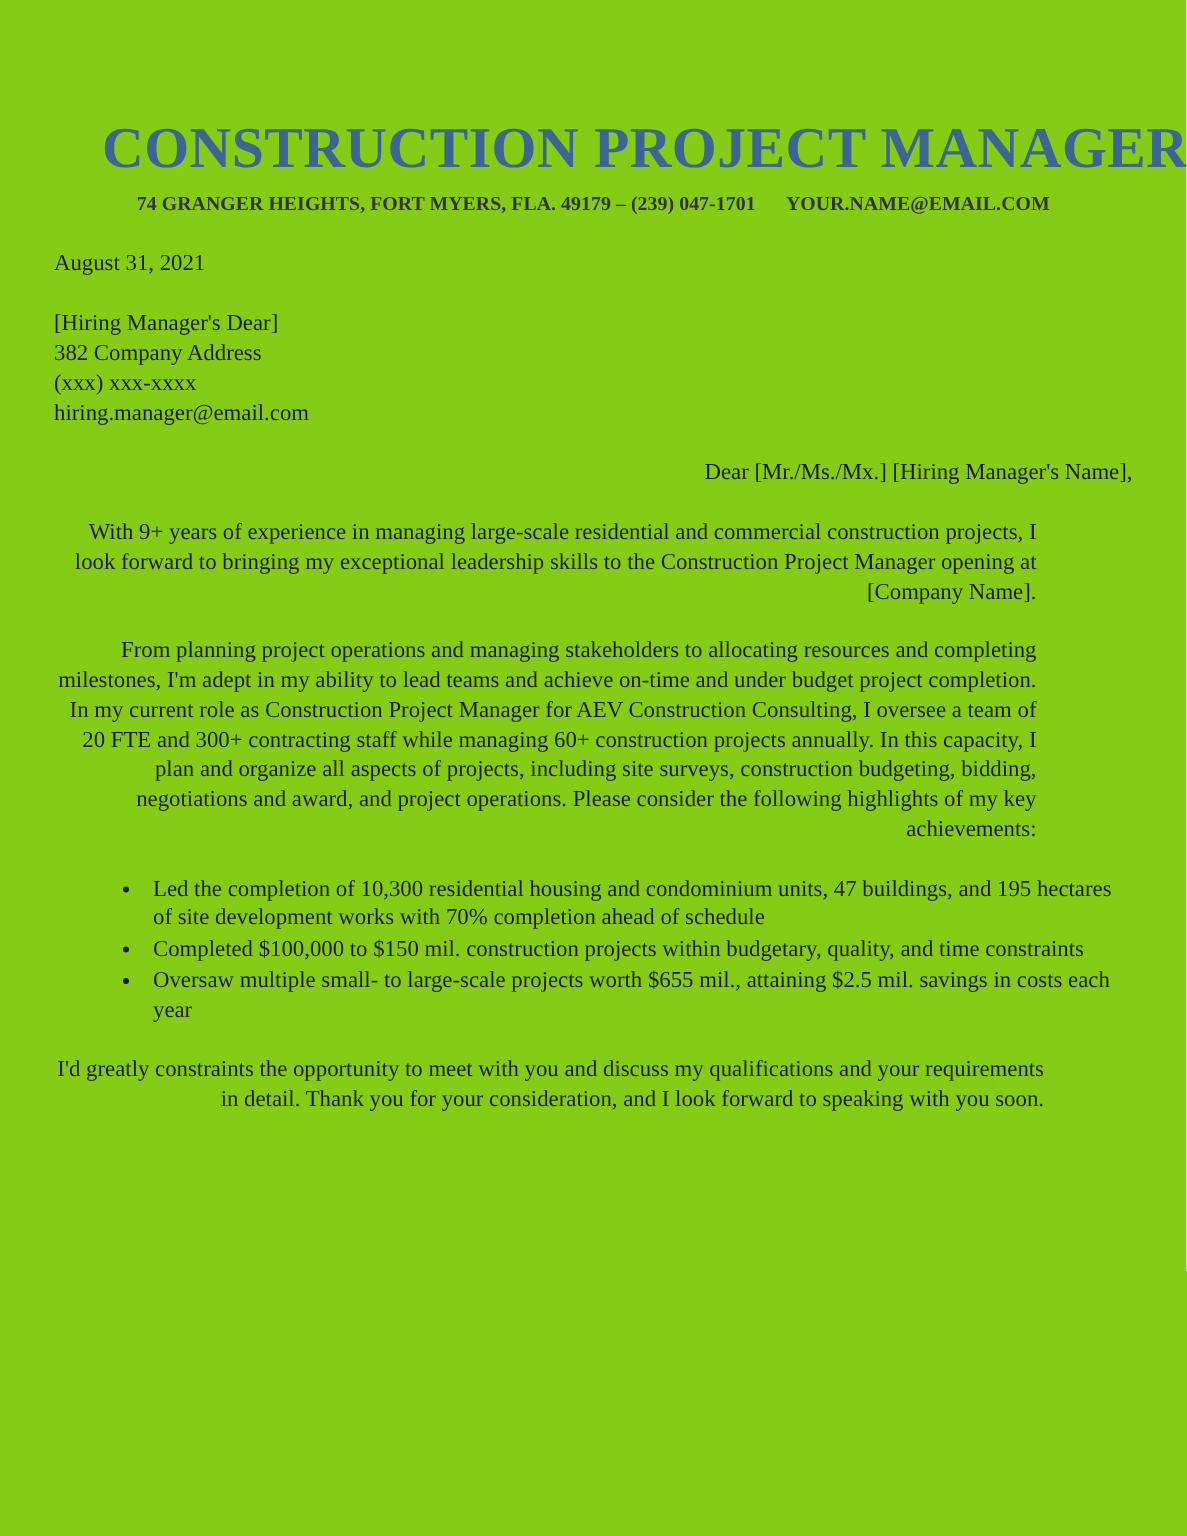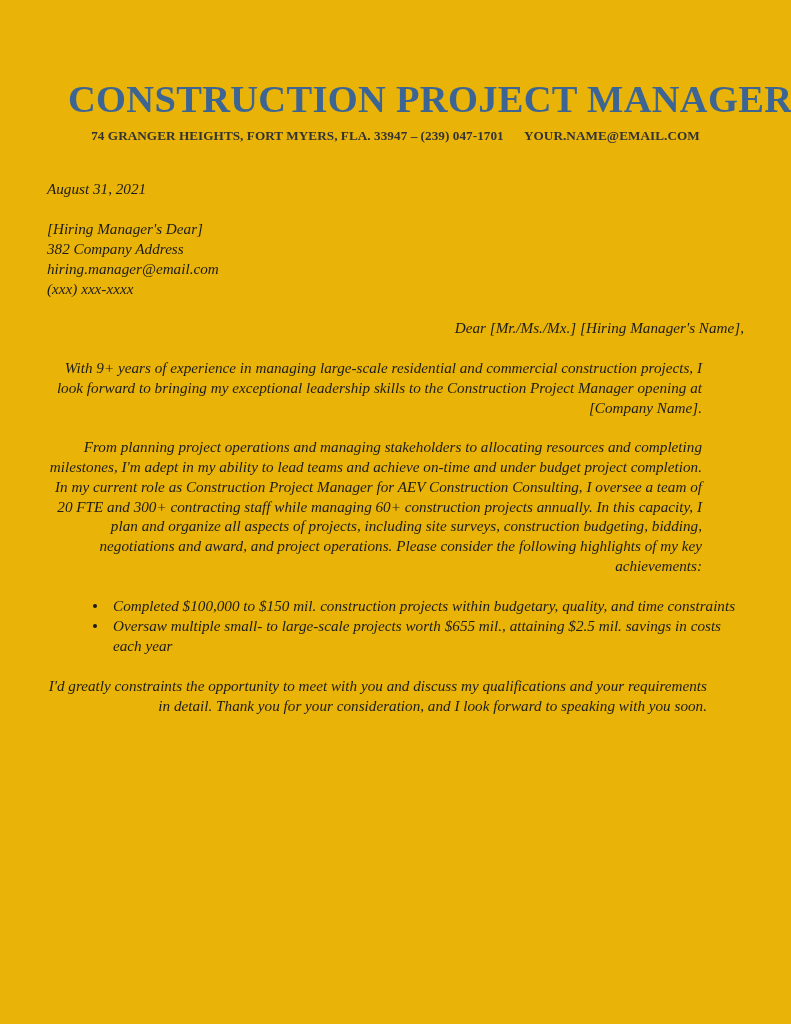--- a/index.html
+++ b/index.html
@@ -12,21 +12,21 @@
     width: 791px;
     height: 1024px;
     font-family: "Liberation Serif", "DejaVu Serif", serif;
     color: #1a1a1a;
     -webkit-font-smoothing: antialiased;
   }
   .page {
     position: relative;
     width: 791px;
     height: 1024px;
-    background: #eab308;
+    background: #84cc16;
     box-sizing: border-box;
     overflow: hidden;
   }
 
   
   .letter-header {
     padding: 80px 68px 0 68px;
     text-align: center;
   }
   .header-name {
@@ -47,26 +47,25 @@
     color: #333333;
     white-space: nowrap;
   }
   .header-contact .contact-sep {
     display: inline-block;
     width: 14px;
   }
 
   
   .letter-body {
-    padding: 0 47px;
-    margin-top: 35px;
+    padding: 0 36px;
+    margin-top: 22px;
     font-size: 15.2px;
     line-height: 1.30;
     color: #1c1c1c;
-    font-style: italic;
   }
   .letter-body p {
     margin: 0;
   }
   .date-line {
     margin-bottom: 21px !important;
   }
   .recipient-block {
     margin-bottom: 20px;
   }
@@ -119,44 +118,48 @@
   }
 </style>
 </head>
 <body>
 
 <div class="page">
 
   <header class="letter-header">
     <h1 class="header-name">CONSTRUCTION PROJECT MANAGER</h1>
     <p class="header-contact">
-      <span>74 GRANGER HEIGHTS, FORT MYERS, FLA. 33947 – (239) 047-1701</span>
+      <span>74 GRANGER HEIGHTS, FORT MYERS, FLA. 49179 – (239) 047-1701</span>
       <span class="contact-sep"></span>
       <span>YOUR.NAME@EMAIL.COM</span>
     </p>
   </header>
 
   <main class="letter-body">
 
     <p class="date-line">August 31, 2021</p>
 
     <div class="recipient-block">
       <div>[Hiring Manager's Dear]</div>
       <div>382 Company Address</div>
+      <div>(xxx) xxx-xxxx</div>
       <div>hiring.manager@email.com</div>
-      <div>(xxx) xxx-xxxx</div>
     </div>
 
     <p class="para salutation">Dear [Mr./Ms./Mx.] [Hiring Manager's Name],</p>
 
     <p class="para para-wide">With 9+ years of experience in managing large-scale residential and commercial construction projects, I look forward to bringing my exceptional leadership skills to the Construction Project Manager opening at [Company Name].</p>
 
     <p class="para para-wide">From planning project operations and managing stakeholders to allocating resources and completing milestones, I'm adept in my ability to lead teams and achieve on-time and under budget project completion. In my current role as Construction Project Manager for AEV Construction Consulting, I oversee a team of 20 FTE and 300+ contracting staff while managing 60+ construction projects annually. In this capacity, I plan and organize all aspects of projects, including site surveys, construction budgeting, bidding, negotiations and award, and project operations. Please consider the following highlights of my key achievements:</p>
 
     <ul class="achievements">
+      <li>
+        <span class="bullet-dot"></span>
+        <span>Led the completion of 10,300 residential housing and condominium units, 47 buildings, and 195 hectares of site development works with 70% completion ahead of schedule</span>
+      </li>
       <li>
         <span class="bullet-dot"></span>
         <span>Completed $100,000 to $150 mil. construction projects within budgetary, quality, and time constraints</span>
       </li>
       <li>
         <span class="bullet-dot"></span>
         <span>Oversaw multiple small- to large-scale projects worth $655 mil., attaining $2.5 mil. savings in costs each year</span>
       </li>
     </ul>
 

